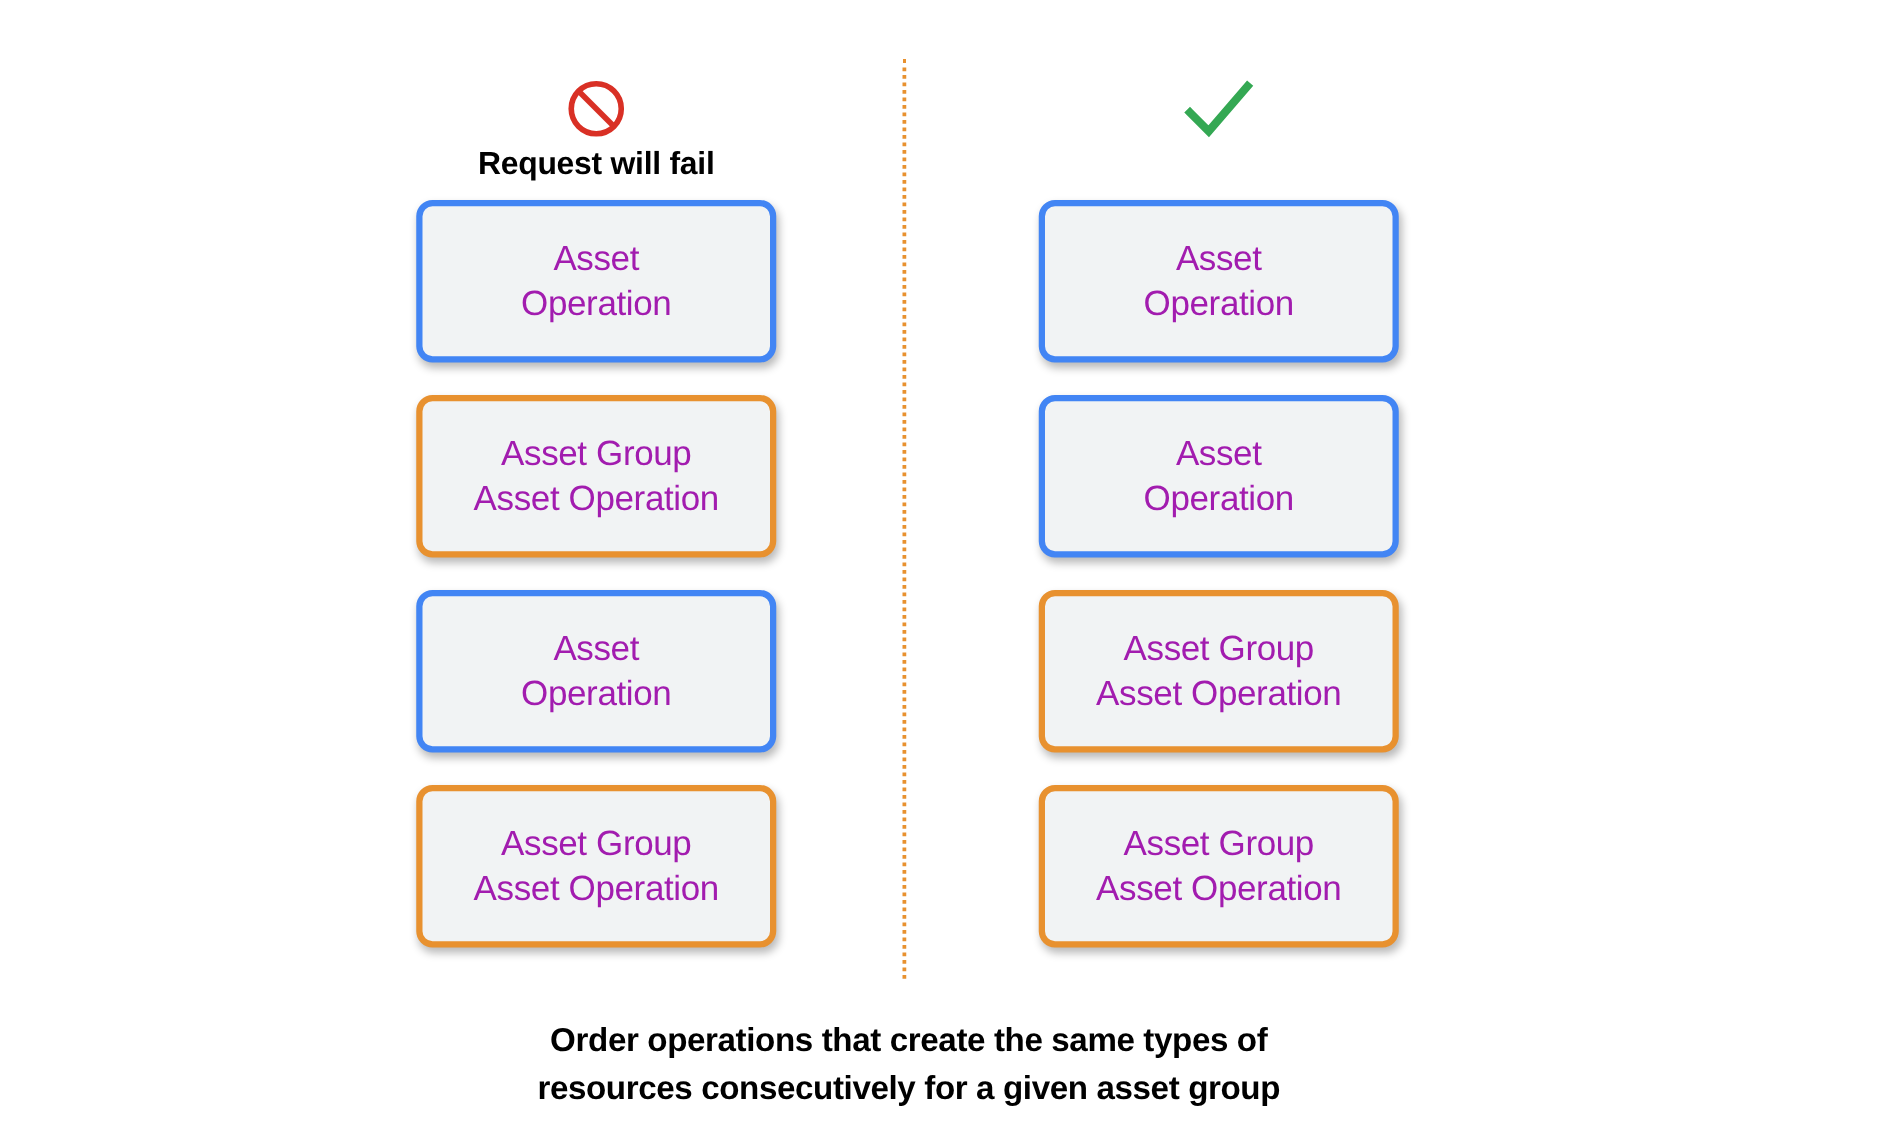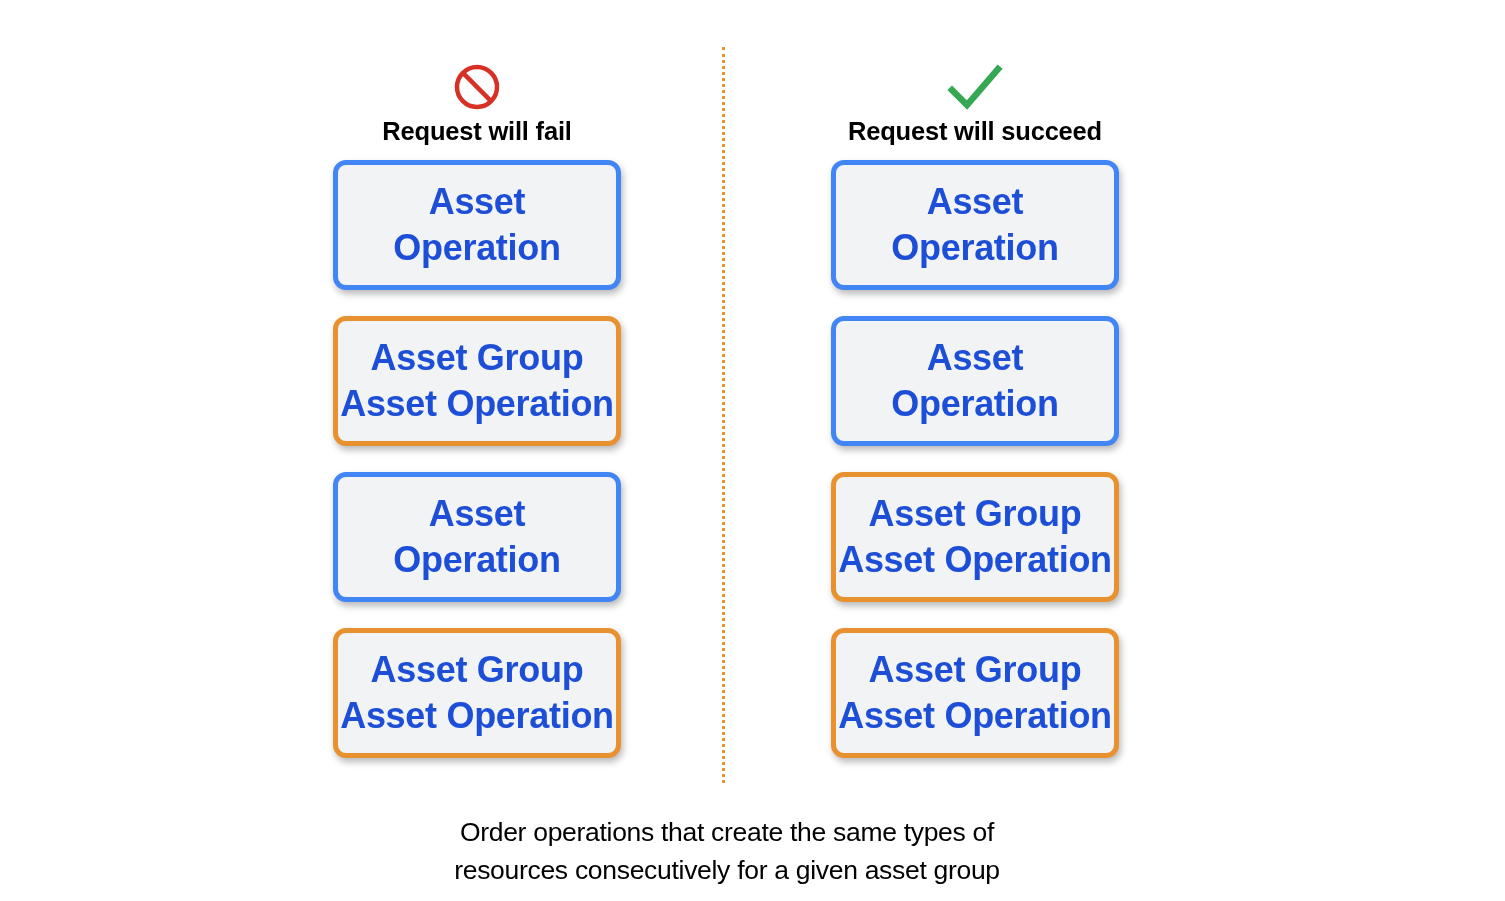--- a/index.html
+++ b/index.html
@@ -76,37 +76,37 @@
     box-shadow: 2px 4px 7px rgba(0,0,0,0.28);
     display: flex;
     align-items: center;
     justify-content: center;
     text-align: center;
   }
   .node.accent-blue   { border-color: #4285F4; }
   .node.accent-orange { border-color: #E8912F; text-align: center; }
 
   .node-label {
-    font-size: 36px;
-    font-weight: bold;
-    color: #1d4ed8;
+    font-size: 28px;
+    font-weight: normal;
+    color: #a21caf;
     line-height: 1.28;
     letter-spacing: -0.3px;
     white-space: pre-line;
   }
 
   
   .caption {
     position: absolute;
     left: 327px;
     top: 766px;
     width: 800px;
     text-align: center;
     font-size: 26.5px;
-    font-weight: normal;
+    font-weight: bold;
     color: #000000;
     line-height: 1.45;
     letter-spacing: -0.3px;
     white-space: pre-line;
   }
 </style>
 </head>
 <body>
 
 <div id="canvas">
@@ -122,21 +122,20 @@
     </div>
     <div class="header-label">Request will fail</div>
   </div>
 
   <div class="col-header right">
     <div class="header-icon">
       <svg width="58" height="48" viewBox="0 0 58 48" aria-hidden="true">
         <polyline points="6,27 21,42 52,6" fill="none" stroke="#34A853" stroke-width="6.5" stroke-linecap="square" stroke-linejoin="miter"></polyline>
       </svg>
     </div>
-    <div class="header-label">Request will succeed</div>
   </div>
 
   <div class="column left">
     <div class="node accent-blue">
       <span class="node-label">Asset
 Operation</span>
     </div>
     <div class="node accent-orange">
       <span class="node-label">Asset Group
 Asset Operation</span>

